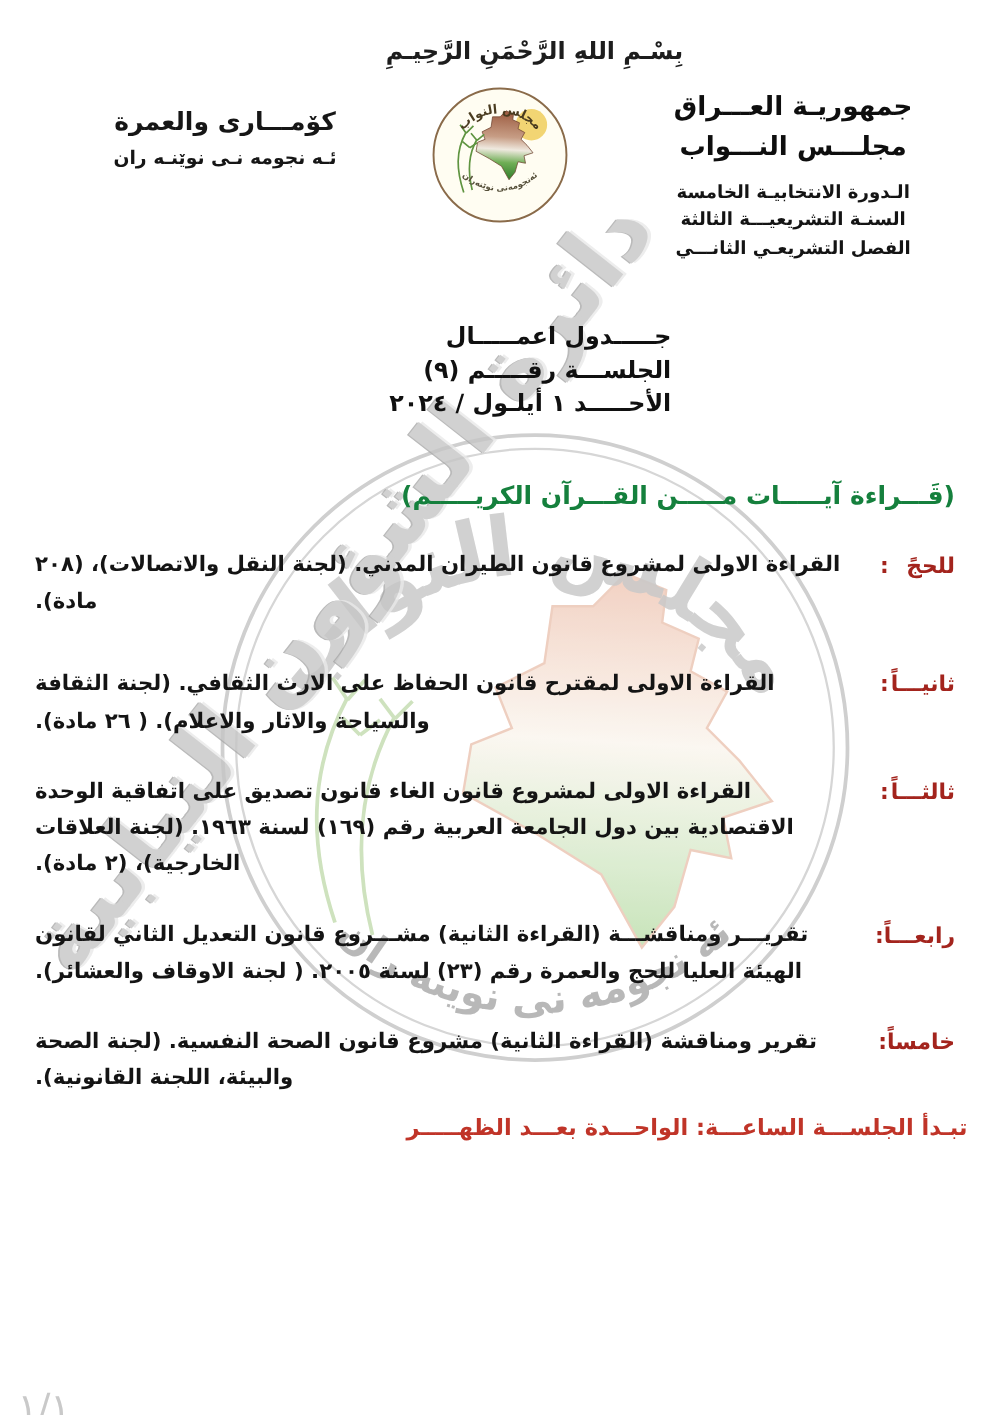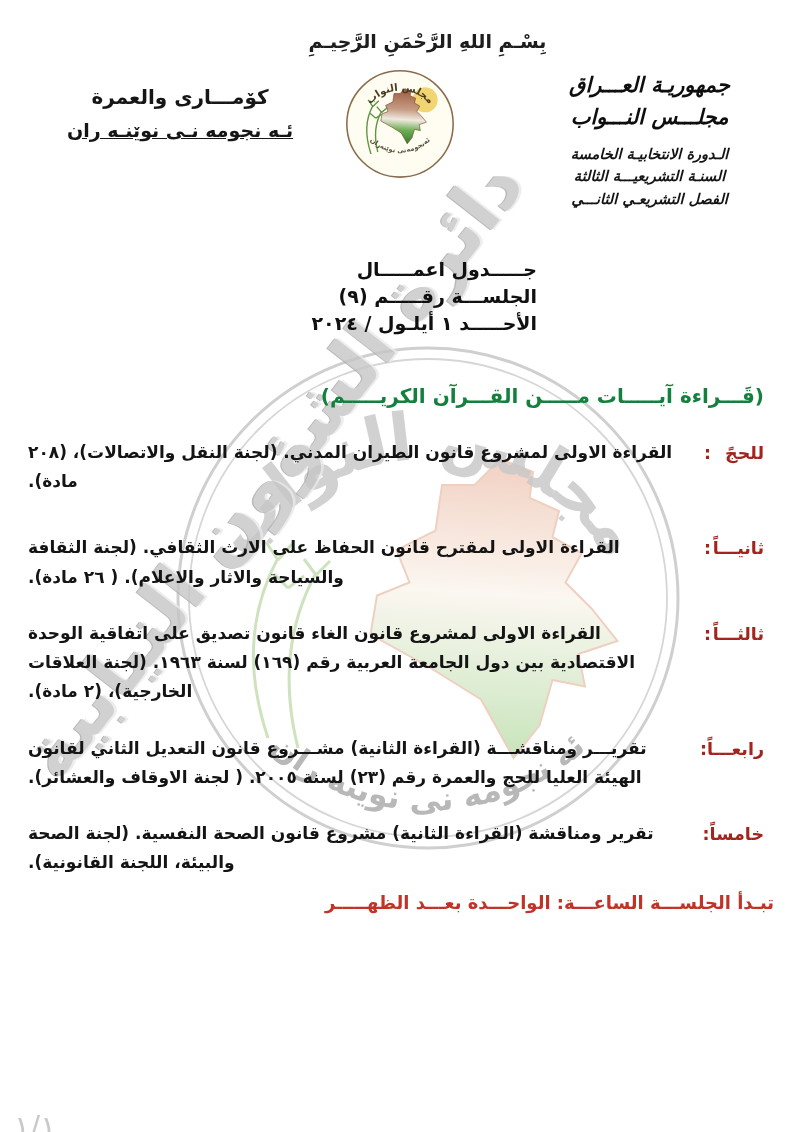--- a/index.html
+++ b/index.html
@@ -20,26 +20,26 @@
     white-space:nowrap;
     font-size:74px;font-weight:700;
     color:#c6c6c6;
     text-shadow:2px 2px 0 #e9e9e9,-1px -1px 0 #a9a9a9;
     opacity:.8;
     letter-spacing:2px;
   }
   
   .content{position:absolute;inset:0;z-index:1;}
   .bismillah{position:absolute;top:30px;left:55px;right:0;text-align:center;font-size:19px;color:#1d1d1d;}
-  .hdr-right{position:absolute;top:70px;right:70px;text-align:center;line-height:1.5;font-style:italic;}
+  .hdr-right{position:absolute;top:70px;right:70px;text-align:center;line-height:1.5;}
   .hdr-right .big{font-size:21px;color:#0e0e0e;}
   .hdr-right .small{font-size:14.5px;color:#141414;line-height:1.55;}
   .hdr-left{position:absolute;top:80px;left:45px;width:270px;text-align:center;line-height:1.7;}
   .hdr-left .big{font-size:20px;}
-  .hdr-left .sub{font-size:19px;text-decoration:underline;}
+  .hdr-left .sub{font-size:15px;}
   .logo{position:absolute;left:342px;top:62px;width:116px;height:122px;}
   .title-block{position:absolute;top:256px;right:263px;text-align:right;font-size:19px;line-height:1.42;color:#101010;}
   .quran-line{position:absolute;top:384px;right:36px;font-size:20px;color:#15803d;}
   .items{position:absolute;top:438px;right:36px;left:28px;}
   .item{display:flex;gap:16px;align-items:flex-start;margin-bottom:27px;}
   .item.first{margin-bottom:37px;}
   .item-label{min-width:60px;display:flex;justify-content:space-between;color:#a3241d;font-size:17.5px;line-height:1.75;flex:0 0 auto;}
   .item-text{flex:1;font-size:17px;line-height:1.72;text-align:left;color:#141414;}
   .footer-line{position:absolute;top:892px;right:26px;font-size:18px;color:#c03428;}
   .page-num{position:absolute;left:14px;bottom:-12px;font-size:30px;color:#c9c9c9;font-weight:400;}

